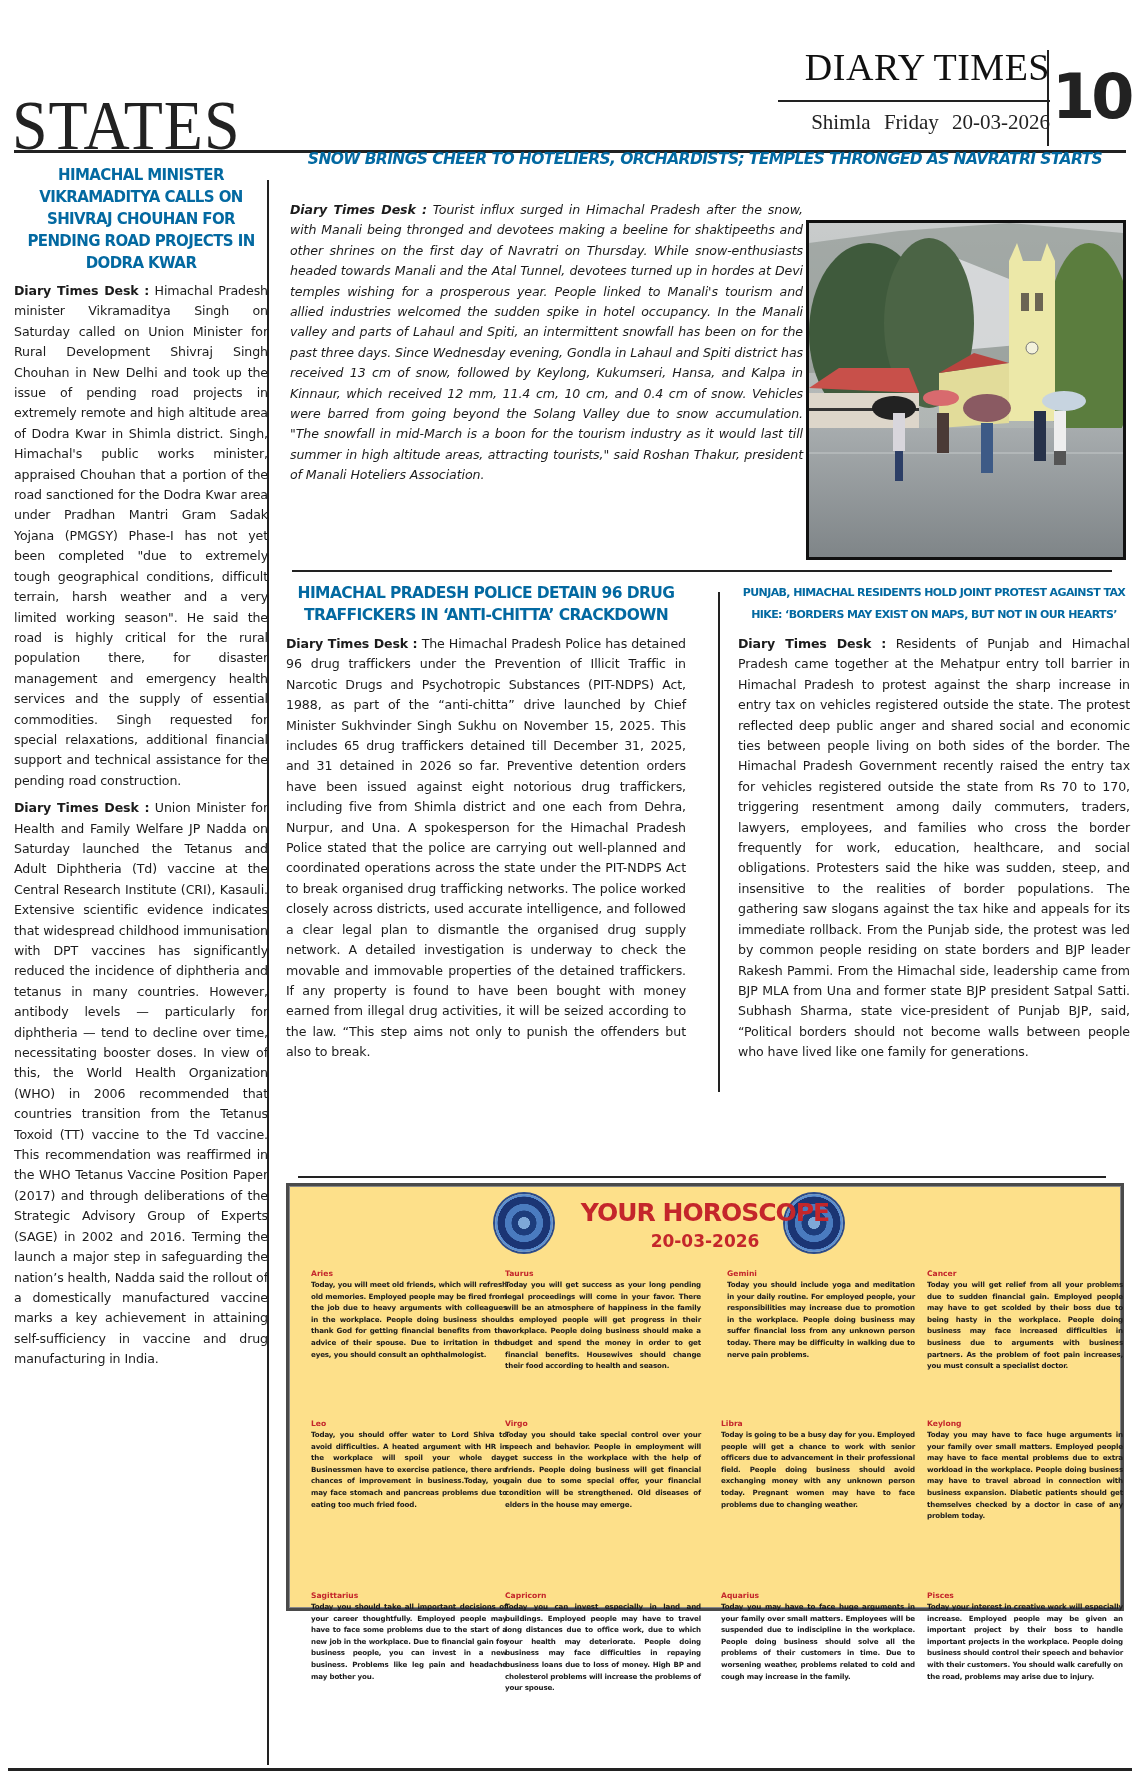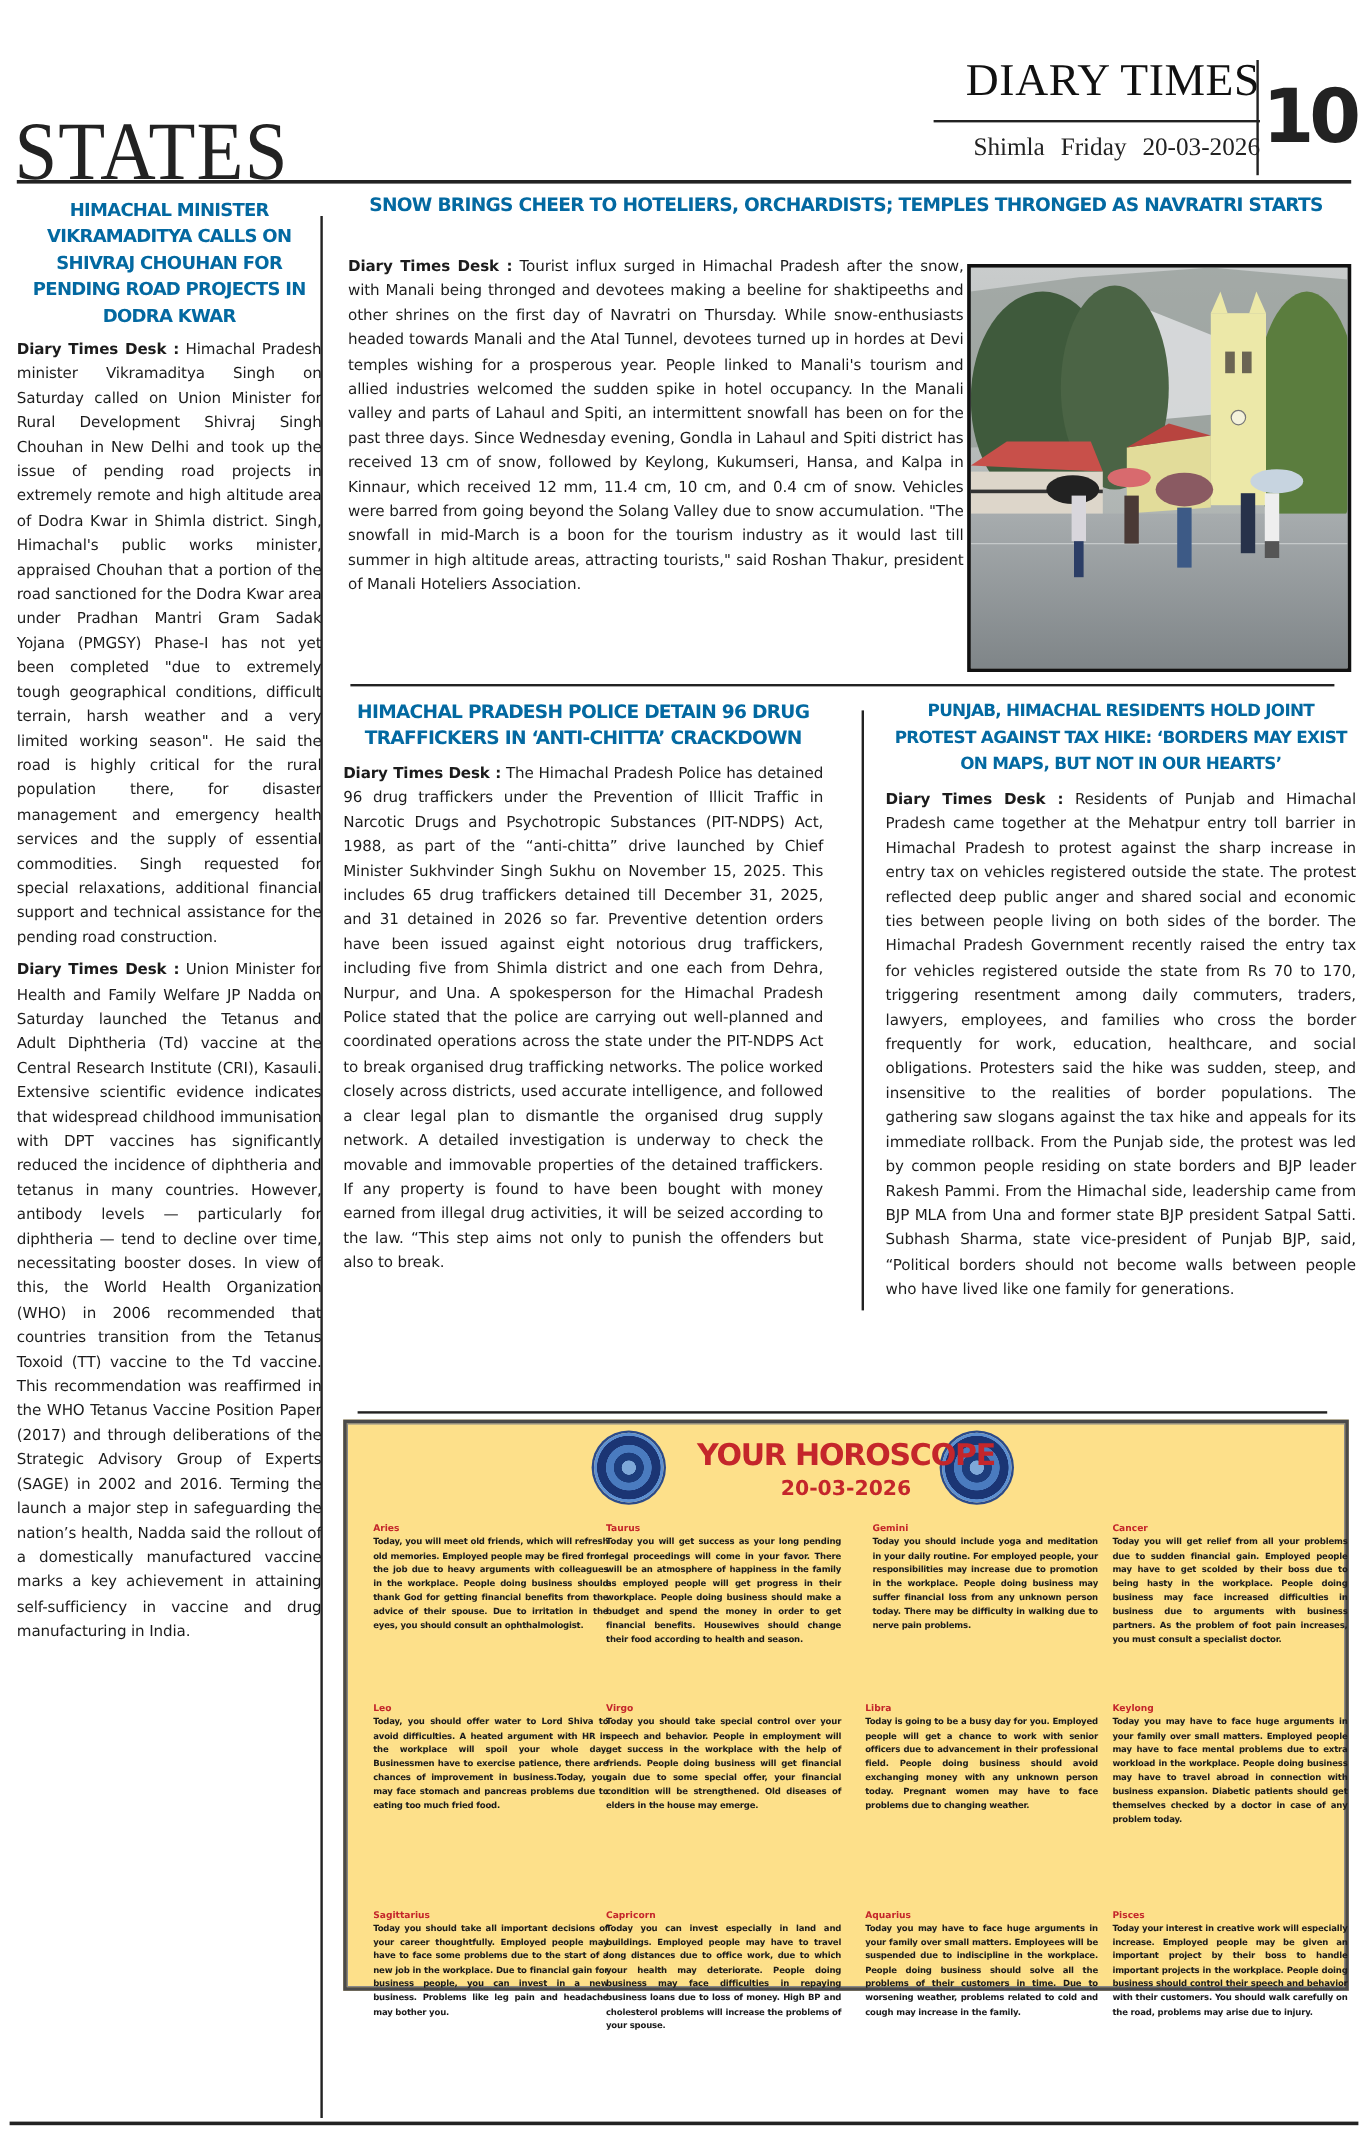--- a/index.html
+++ b/index.html
@@ -16,36 +16,36 @@
   .top-rule { position: absolute; left: 14px; top: 150px; width: 1112px; height: 3px; background: #222; }
 
   .col-left { position: absolute; left: 14px; top: 164px; width: 254px; }
   .col-divider { position: absolute; left: 267px; top: 180px; width: 1.5px; height: 1585px; background: #222; }
 
   .headline { font-family: "DejaVu Sans", sans-serif; font-weight: bold; text-align: center; color: #0369a1; letter-spacing: -0.6px; }
   .headline.left { font-size: 15px; line-height: 22px; }
   .body-text { font-size: 12.6px; line-height: 20.4px; text-align: justify; color: #1c1c1c; letter-spacing: -0.1px; }
   .body-text .desk { font-weight: bold; }
 
-  .snow { position: absolute; left: 280px; top: 160px; width: 850px; }
+  .snow { position: absolute; left: 280px; top: 148px; width: 850px; font-style: italic; }
   .snow .headline { font-size: 15.5px; line-height: 22px; }
   .snow-text { position: absolute; left: 10px; top: 52px; width: 513px; }
   .photo { position: absolute; left: 806px; top: 220px; width: 320px; height: 340px; border: 3px solid #111; overflow: hidden; background: #b9bdbe; }
 
   .mid-rule { position: absolute; left: 292px; top: 570px; width: 820px; height: 2px; background: #222; }
   .police { position: absolute; left: 286px; top: 582px; width: 400px; }
   .police .headline { font-size: 15.5px; line-height: 22px; }
   .police .body-text { margin-top: 8px; }
   .art-divider { position: absolute; left: 718px; top: 592px; width: 1.5px; height: 500px; background: #222; }
   .punjab { position: absolute; left: 738px; top: 582px; width: 392px; }
-  .punjab .headline { font-size: 14px; line-height: 22px; }
+  .punjab .headline { font-size: 11px; line-height: 22px; }
   .punjab .body-text { margin-top: 8px; }
 
   .horo-rule { position: absolute; left: 298px; top: 1176px; width: 808px; height: 2px; background: #222; }
-  .horoscope { position: absolute; left: 286px; top: 1183px; width: 838px; height: 476px; background: #fde08a; border: 3px solid #4a4a4a; box-shadow: inset 0 0 0 1px #888; }
+  .horoscope { position: absolute; left: 286px; top: 1183px; width: 838px; height: 428px; background: #fde08a; border: 3px solid #4a4a4a; box-shadow: inset 0 0 0 1px #888; }
   .horo-header { position: absolute; left: 0; right: 0; top: 12px; text-align: center; }
   .horo-title { font-family: "DejaVu Sans", sans-serif; font-weight: bold; font-size: 25px; color: #c4262b; letter-spacing: -1px; }
   .horo-date { font-family: "DejaVu Sans", sans-serif; font-weight: bold; font-size: 17px; color: #c4262b; margin-top: 4px; }
   .zodiac-wheel { position: absolute; top: 8px; width: 58px; height: 58px; border-radius: 50%; background: radial-gradient(circle, #7ea8d8 0 14%, #1d3d7c 15% 30%, #4a7bbf 31% 46%, #1b3574 47% 64%, #5d8fd0 65% 74%, #173069 75% 100%); box-shadow: 0 0 0 2px #2b4a8a; }
   .zodiac-wheel.l { left: 206px; }
   .zodiac-wheel.r { left: 496px; }
   .sign { position: absolute; width: 196px; }
   .sign-name { font-family: "DejaVu Sans", sans-serif; font-weight: bold; font-size: 7.6px; color: #c4262b; line-height: 11px; }
   .sign-text { font-family: "DejaVu Sans", sans-serif; font-weight: bold; font-size: 7.1px; line-height: 11.6px; color: #1a1a1a; text-align: justify; letter-spacing: -0.15px; }
 

